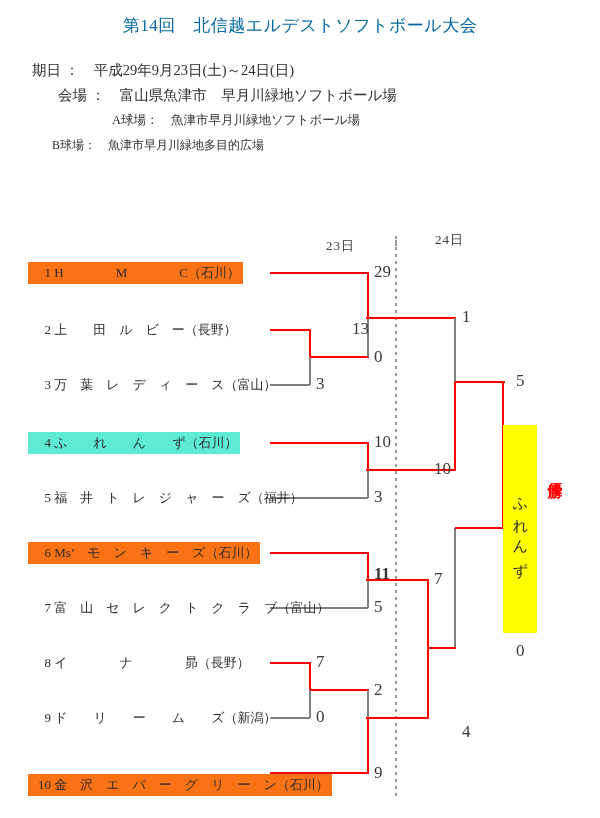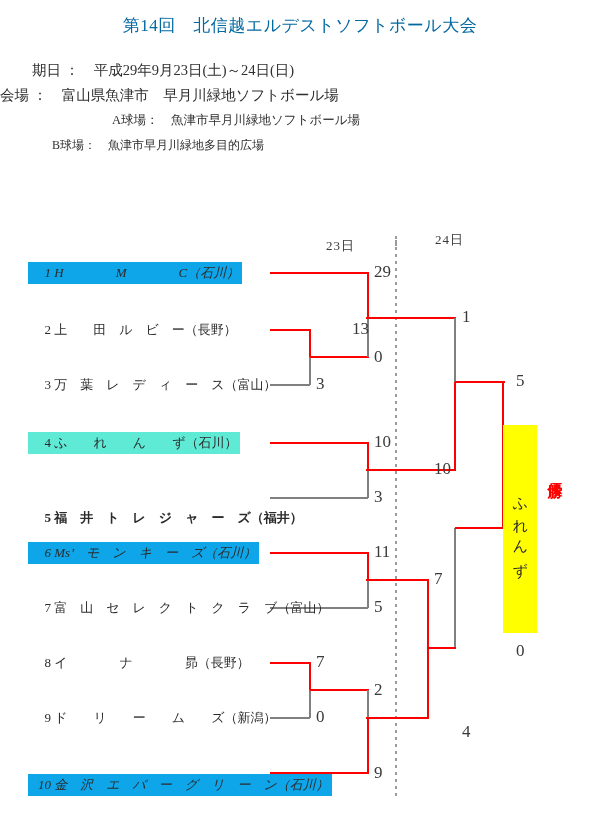--- a/index.html
+++ b/index.html
@@ -16,41 +16,41 @@
   #page{position:absolute;left:0;top:0;width:600px;height:818px;}
 
   
   .title{
     position:absolute;left:0;top:14px;width:600px;
     text-align:center;font-size:17px;letter-spacing:.5px;color:#0369a1;
   }
   .info{position:absolute;left:0;top:58px;width:600px;font-size:14.5px;line-height:25px;color:#2e2e2e;}
   .info .row{display:block;white-space:pre;}
   .info .r1{padding-left:32px;}
-  .info .r2{}
+  .info .r2{padding-left:58px;}
   .info .r3{padding-left:112px;font-size:12.5px;}
   .info .r4{padding-left:52px;font-size:12px;}
 
   
   #bracket{position:absolute;left:0;top:0;width:600px;height:818px;}
   #bracket svg{position:absolute;left:0;top:0;}
 
   
   .team{
     position:absolute;
     height:22px;line-height:22px;
     font-size:13px;
     white-space:nowrap;
     color:#2b2b2b;
   }
   .team .hl{display:inline-block;height:22px;padding:0 3px;}
   .team .num{display:inline-block;width:20px;text-align:right;}
   .team .nm{display:inline-block;letter-spacing:0px;}
   .team .pf{display:inline-block;}
-  .hl-blue{background:#0ea5e9;font-style:italic;}
+  .hl-blue{background:#f97316;}
   .hl-yellow{background:#5eead4;}
   .hl-none{background:transparent;}
 
   
   .score{
     position:absolute;font-size:17px;color:#3a3a3a;
     line-height:14px;white-space:nowrap;
   }
 
   
@@ -242,21 +242,21 @@
   </div>
 
   <div class="team" style="left:28px;top:374px;">
     <span class="hl hl-none"><span class="num">3</span>&nbsp;<span class="nm">万　葉　レ　デ　ィ　ー　ス</span><span class="pf">（富山）</span></span>
   </div>
 
   <div class="team" style="left:28px;top:432px;">
     <span class="hl hl-yellow"><span class="num">4</span>&nbsp;<span class="nm">ふ　　れ　　ん　　ず</span><span class="pf">（石川）</span></span>
   </div>
 
-  <div class="team" style="left:28px;top:507px;font-weight:bold;">
+  <div class="team" style="left:28px;top:487px;">
     <span class="hl hl-none"><span class="num">5</span>&nbsp;<span class="nm">福　井　ト　レ　ジ　ャ　ー　ズ</span><span class="pf">（福井）</span></span>
   </div>
 
   <div class="team" style="left:28px;top:542px;">
     <span class="hl hl-blue"><span class="num">6</span>&nbsp;<span class="nm">Ms’　モ　ン　キ　ー　ズ</span><span class="pf">（石川）</span></span>
   </div>
 
   <div class="team" style="left:28px;top:597px;">
     <span class="hl hl-none"><span class="num">7</span>&nbsp;<span class="nm">富　山　セ　レ　ク　ト　ク　ラ　ブ</span><span class="pf">（富山）</span></span>
   </div>
@@ -278,21 +278,21 @@
   <div class="score" style="left:316px;top:322px;margin-left:36px;">13</div>
 
   <div class="score" style="left:316px;top:377px;">3</div>
 
   <div class="score" style="left:374px;top:350px;">0</div>
 
   <div class="score" style="left:374px;top:435px;">10</div>
 
   <div class="score" style="left:374px;top:490px;">3</div>
 
-  <div class="score" style="left:374px;top:545px;">11</div>
+  <div class="score" style="left:374px;top:567px;font-weight:bold;">11</div>
 
   <div class="score" style="left:374px;top:600px;">5</div>
 
   <div class="score" style="left:316px;top:655px;">7</div>
 
   <div class="score" style="left:316px;top:710px;">0</div>
 
   <div class="score" style="left:374px;top:683px;">2</div>
 
   <div class="score" style="left:374px;top:766px;">9</div>

